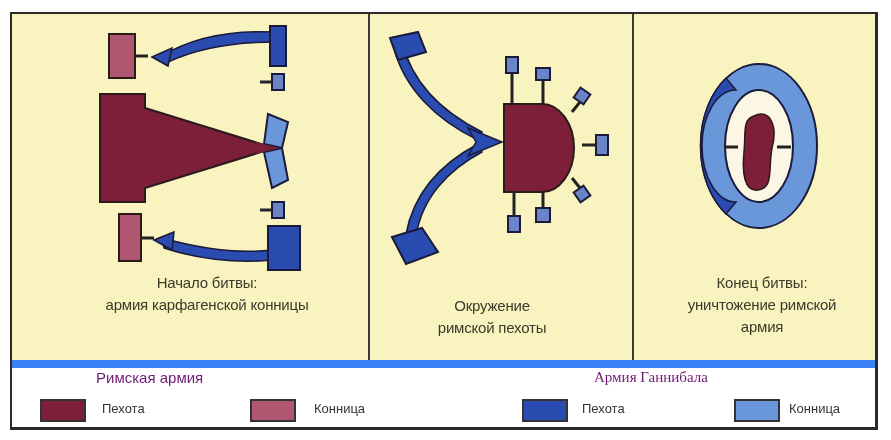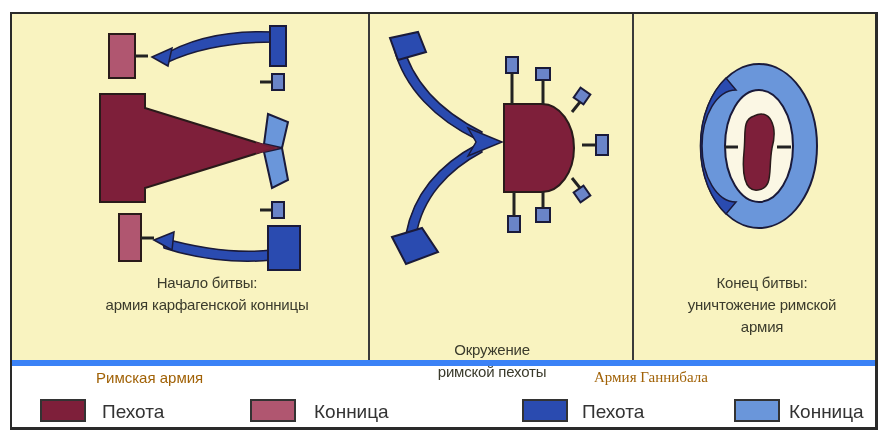--- a/index.html
+++ b/index.html
@@ -1,24 +1,24 @@
 <!DOCTYPE html>
 <html><head>
 <meta charset="utf-8">
 <style>
   html, body { margin:0; padding:0; background:#ffffff; }
   body { width:891px; height:440px; position:relative; overflow:hidden; font-family:"Liberation Sans", sans-serif; }
   .frame { position:absolute; left:10px; top:12px; width:868px; height:418px; border:2px solid #2a2a2a; border-right-width:3px; border-bottom-width:3px; background:#ffffff; box-sizing:border-box; }
-  .panels { position:absolute; left:0; top:0; width:100%; height:346px; background:#f9f3c0; border-bottom:6px solid #3b82f6; }
+  .panels { position:absolute; left:0; top:0; width:100%; height:346px; background:#f9f3c0; border-bottom:8px solid #3b82f6; }
   .divider { position:absolute; top:0; width:2px; height:346px; background:#3a3a3a; }
   svg.scene { position:absolute; left:0; top:0; }
   .caption { position:absolute; text-align:center; color:#3b3b2c; font-size:15px; line-height:22px; letter-spacing:-0.2px; }
-  .legend-title { position:absolute; font-size:15px; color:#a16207; }
+  .legend-title { position:absolute; font-size:15px; color:#701a75; }
   .swatch { position:absolute; width:46px; height:23px; border:2px solid #333; box-sizing:border-box; }
-  .legend-label { position:absolute; font-size:19px; color:#333; }
+  .legend-label { position:absolute; font-size:13px; color:#333; }
 </style>
 </head>
 <body>
 
 <div class="frame">
   <div class="panels">
     <div class="divider" style="left:356px"></div>
     <div class="divider" style="left:620px"></div>
 
     <svg class="scene" width="866" height="346" viewBox="10 12 866 346">
@@ -89,21 +89,21 @@
         <path d="M752 114 C768 106 776 124 770 146 C766 168 772 186 756 188 C742 190 740 170 742 150 C744 130 740 118 752 114 Z" fill="#7e1f3a" stroke="#2a1a1a" stroke-width="1.5"></path>
         <line x1="723" y1="145" x2="736" y2="145" stroke="#222" stroke-width="3"></line>
         <line x1="775" y1="145" x2="789" y2="145" stroke="#222" stroke-width="3"></line>
       </g>
     </svg>
 
     <div class="caption" style="left:60px; top:258px; width:270px;">
       <div>Начало битвы:</div>
       <div>армия карфагенской конницы</div>
     </div>
-    <div class="caption" style="left:380px; top:281px; width:200px;margin-top:44px;">
+    <div class="caption" style="left:380px; top:281px; width:200px;">
       <div>Окружение</div>
       <div>римской пехоты</div>
     </div>
     <div class="caption" style="left:650px; top:258px; width:200px;">
       <div>Конец битвы:</div>
       <div>уничтожение римской</div>
       <div>армия</div>
     </div>
   </div>
 

